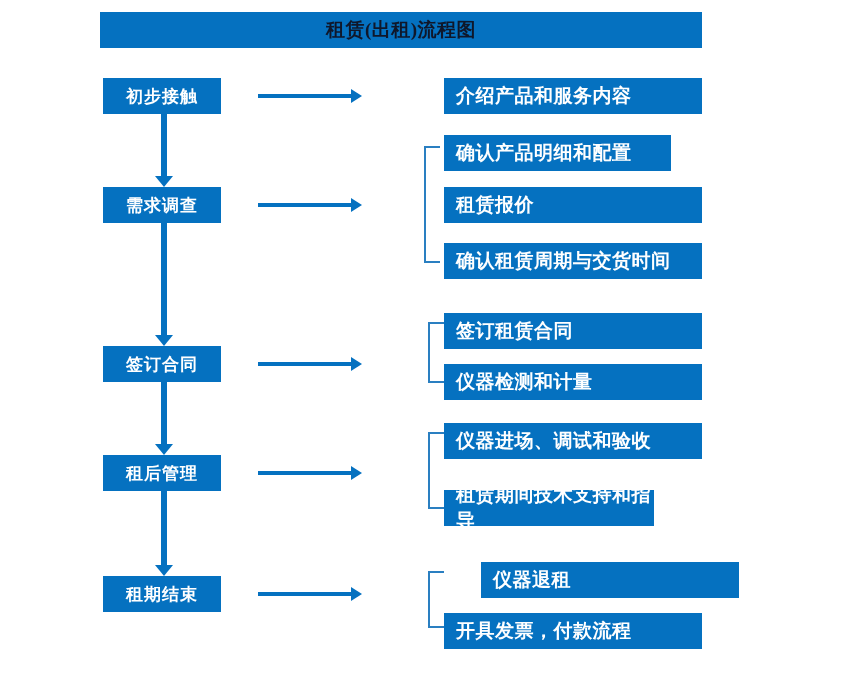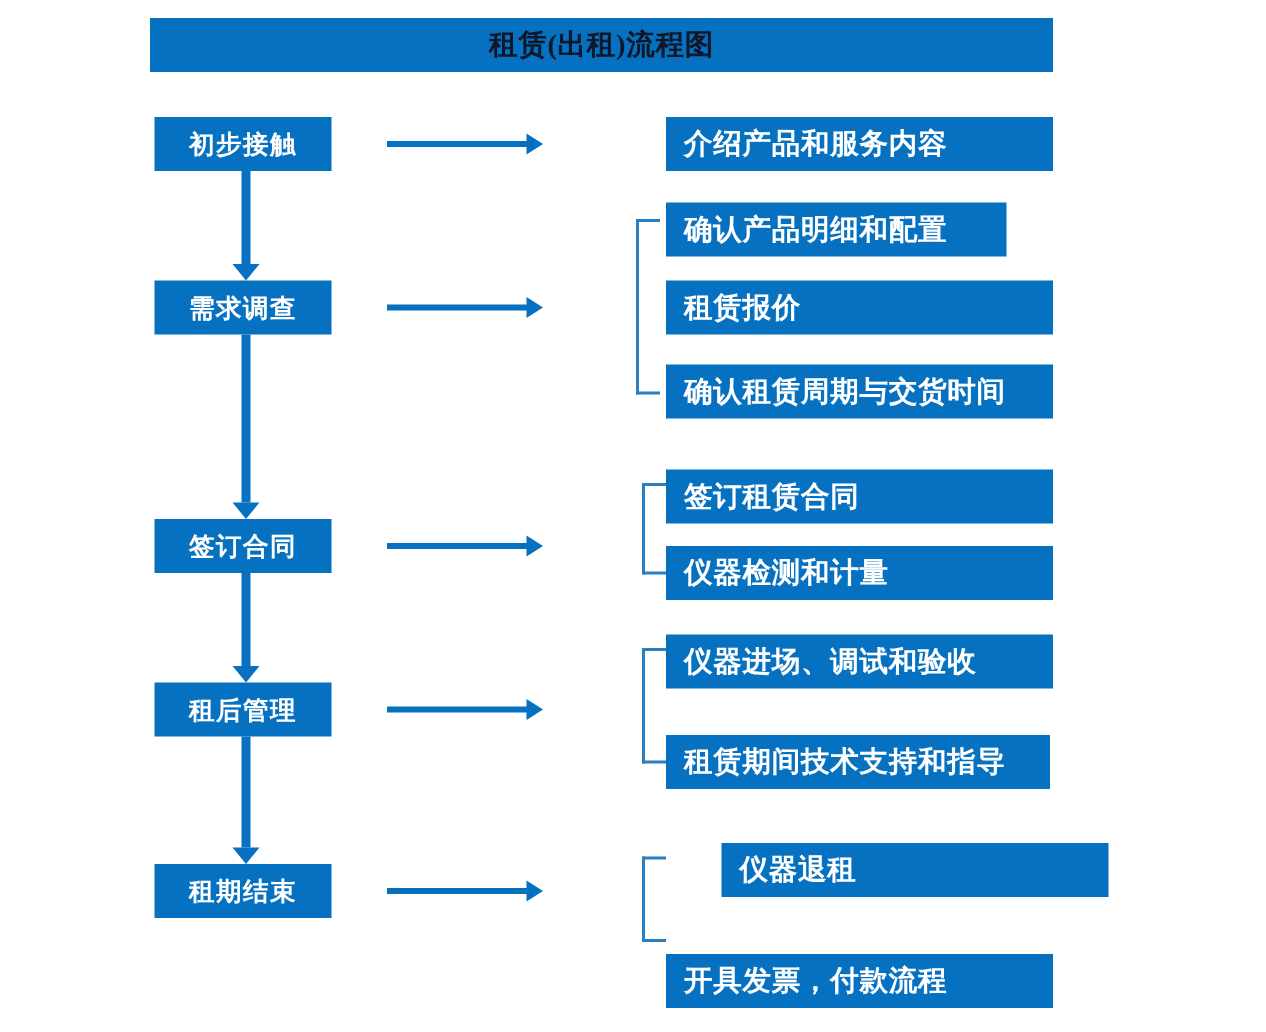--- a/index.html
+++ b/index.html
@@ -137,23 +137,23 @@
       <div class="stage-box" style="top: 346px;">签订合同</div>
       <div class="stage-box" style="top: 455px;">租后管理</div>
       <div class="stage-box" style="top: 576px;">租期结束</div>
       <div class="detail-box" style="left: 444px; top: 78px; width: 258px;">介绍产品和服务内容</div>
       <div class="detail-box" style="left: 444px; top: 135px; width: 227px;">确认产品明细和配置</div>
       <div class="detail-box" style="left: 444px; top: 187px; width: 258px;">租赁报价</div>
       <div class="detail-box" style="left: 444px; top: 243px; width: 258px;">确认租赁周期与交货时间</div>
       <div class="detail-box" style="left: 444px; top: 313px; width: 258px;">签订租赁合同</div>
       <div class="detail-box" style="left: 444px; top: 364px; width: 258px;">仪器检测和计量</div>
       <div class="detail-box" style="left: 444px; top: 423px; width: 258px;">仪器进场、调试和验收</div>
-      <div class="detail-box" style="left: 444px; top: 490px; width: 256px; text-align: center;">租赁期间技术支持和指导</div>
+      <div class="detail-box" style="left: 444px; top: 490px; width: 210px;">租赁期间技术支持和指导</div>
       <div class="detail-box" style="left: 444px; top: 562px; width: 258px; margin-left: 37px;">仪器退租</div>
-      <div class="detail-box" style="left: 444px; top: 613px; width: 258px; margin-top: 23px;">开具发票，付款流程</div>
+      <div class="detail-box" style="left: 444px; top: 613px; width: 258px;">开具发票，付款流程</div>
       <div class="v-arrow" style="left: 155px; top: 114px; height: 73px;">
         <div class="shaft" style="height: 62px;"></div>
         <div class="head" style="top: 62px;"></div>
       </div>
       <div class="v-arrow" style="left: 155px; top: 223px; height: 123px;">
         <div class="shaft" style="height: 112px;"></div>
         <div class="head" style="top: 112px;"></div>
       </div>
       <div class="v-arrow" style="left: 155px; top: 382px; height: 73px;">
         <div class="shaft" style="height: 62px;"></div>

